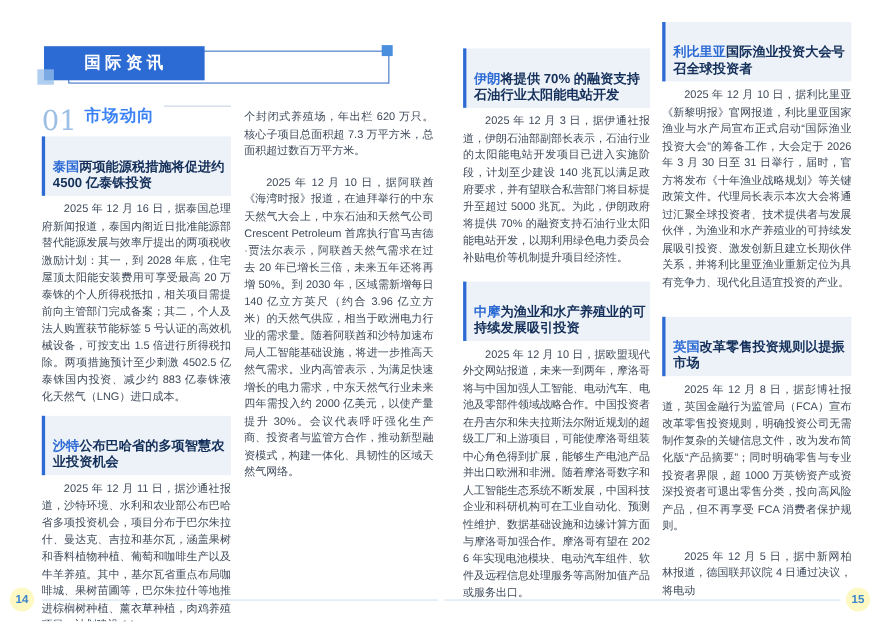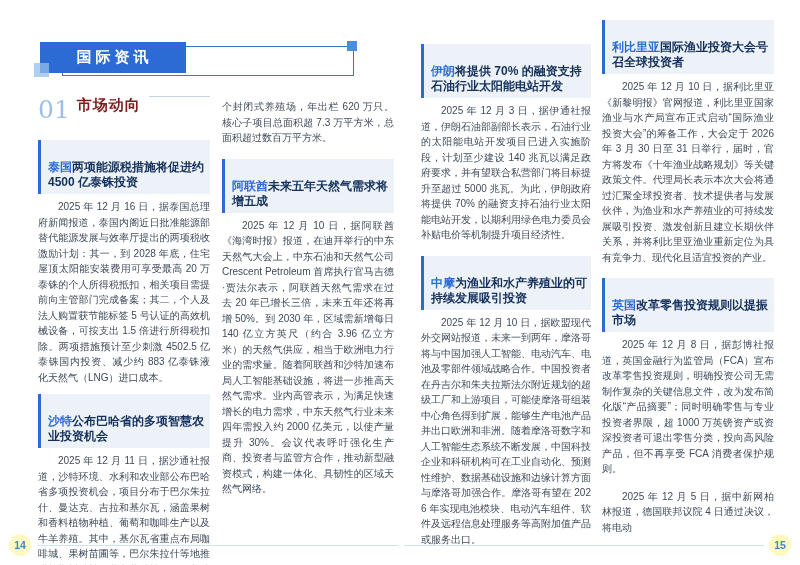--- a/index.html
+++ b/index.html
@@ -18,33 +18,33 @@
     background:rgba(150,190,233,0.75);z-index:3;}
   
   .col{position:absolute;top:0;}
   .c1{left:38px;width:172px;}
   .c2{left:222px;width:172px;}
   .c3{left:421px;width:170px;}
   .c4{left:602px;width:172px;}
   
   .section-head{display:flex;align-items:flex-start;margin-top:96px;}
   .sec-num{font-family:"DejaVu Serif",serif;font-size:25px;line-height:28px;color:#9dbfe6;}
-  .sec-title{font-size:15px;font-weight:bold;color:#7f1d1d;margin-left:7px;letter-spacing:1px;}
+  .sec-title{font-size:15px;font-weight:bold;color:#3b82f6;margin-left:7px;letter-spacing:1px;}
   .sec-line{flex:1;height:1px;background:#c6d3e3;margin-left:8px;}
   
   .article-title{background:#edf2f9;border-left:3px solid #2d6bd4;
     padding:20px 4px 4px 7px;font-size:12px;font-weight:bold;color:#14305a;line-height:15px;}
   .article-title .hl{color:#2d6bd4;}
   .article-body{font-size:10px;line-height:15.5px;color:#3e4a5a;text-align:justify;
     margin:5px 0 0 0;word-break:break-all;}
   .ind{text-indent:2em;}
-  .mt-a1{margin-top:16px;} .mt-a2{margin-top:9px;}
+  .mt-a1{} .mt-a2{margin-top:9px;}
   .mt-cont{margin-top:99px;} .mt-a3{margin-top:13px;}
   .mt-a4{margin-top:44px;} .mt-a5{margin-top:13px;}
-  .mt-a6{margin-top:20px;} .mt-a7{margin-top:13px;} .mt-a8{margin-top:12px;}
+  .mt-a6{margin-top:20px;} .mt-a7{margin-top:23px;} .mt-a8{margin-top:12px;}
   
   .pg-circle{position:absolute;top:534px;width:22px;height:22px;border-radius:50%;
     background:#fef9c3;color:#3f87c9;font-size:10.5px;font-weight:bold;
     display:flex;align-items:center;justify-content:center;}
   .pg-left{left:9px;} .pg-right{left:769px;}
   .pg-line{position:absolute;top:545px;height:1px;background:#cfe3f4;}
   .line-left{left:38px;width:360px;} .line-right{left:404px;width:360px;}
 </style>
 </head>
 <body>
@@ -77,23 +77,20 @@
         <span class="hl">沙特</span><span>公布巴哈省的多项智慧农业投资机会</span>
       </div>
       <p class="article-body ind">2025 年 12 月 11 日，据沙通社报道，沙特环境、水利和农业部公布巴哈省多项投资机会，项目分布于巴尔朱拉什、曼达克、吉拉和基尔瓦，涵盖果树和香料植物种植、葡萄和咖啡生产以及牛羊养殖。其中，基尔瓦省重点布局咖啡城、果树苗圃等，巴尔朱拉什等地推进棕榈树种植、薰衣草种植，肉鸡养殖项目，计划建设 14</p>
     </div>
   </div>
 
   <div class="col c2">
     <p class="article-body mt-cont">个封闭式养殖场，年出栏 620 万只。核心子项目总面积超 7.3 万平方米，总面积超过数百万平方米。</p>
 
     <div class="mt-a3">
-      <div class="article-title">
-        <span class="hl">阿联酋</span><span>未来五年天然气需求将增五成</span>
-      </div>
       <p class="article-body ind">2025 年 12 月 10 日，据阿联酋《海湾时报》报道，在迪拜举行的中东天然气大会上，中东石油和天然气公司 Crescent Petroleum 首席执行官马吉德·贾法尔表示，阿联酋天然气需求在过去 20 年已增长三倍，未来五年还将再增 50%。到 2030 年，区域需新增每日 140 亿立方英尺（约合 3.96 亿立方米）的天然气供应，相当于欧洲电力行业的需求量。随着阿联酋和沙特加速布局人工智能基础设施，将进一步推高天然气需求。业内高管表示，为满足快速增长的电力需求，中东天然气行业未来四年需投入约 2000 亿美元，以使产量提升 30%。会议代表呼吁强化生产商、投资者与监管方合作，推动新型融资模式，构建一体化、具韧性的区域天然气网络。</p>
     </div>
   </div>
 
   <div class="col c3">
     <div class="mt-a4">
       <div class="article-title">
         <span class="hl">伊朗</span><span>将提供 70% 的融资支持石油行业太阳能电站开发</span>
       </div>
       <p class="article-body ind">2025 年 12 月 3 日，据伊通社报道，伊朗石油部副部长表示，石油行业的太阳能电站开发项目已进入实施阶段，计划至少建设 140 兆瓦以满足政府要求，并有望联合私营部门将目标提升至超过 5000 兆瓦。为此，伊朗政府将提供 70% 的融资支持石油行业太阳能电站开发，以期利用绿色电力委员会补贴电价等机制提升项目经济性。</p>

